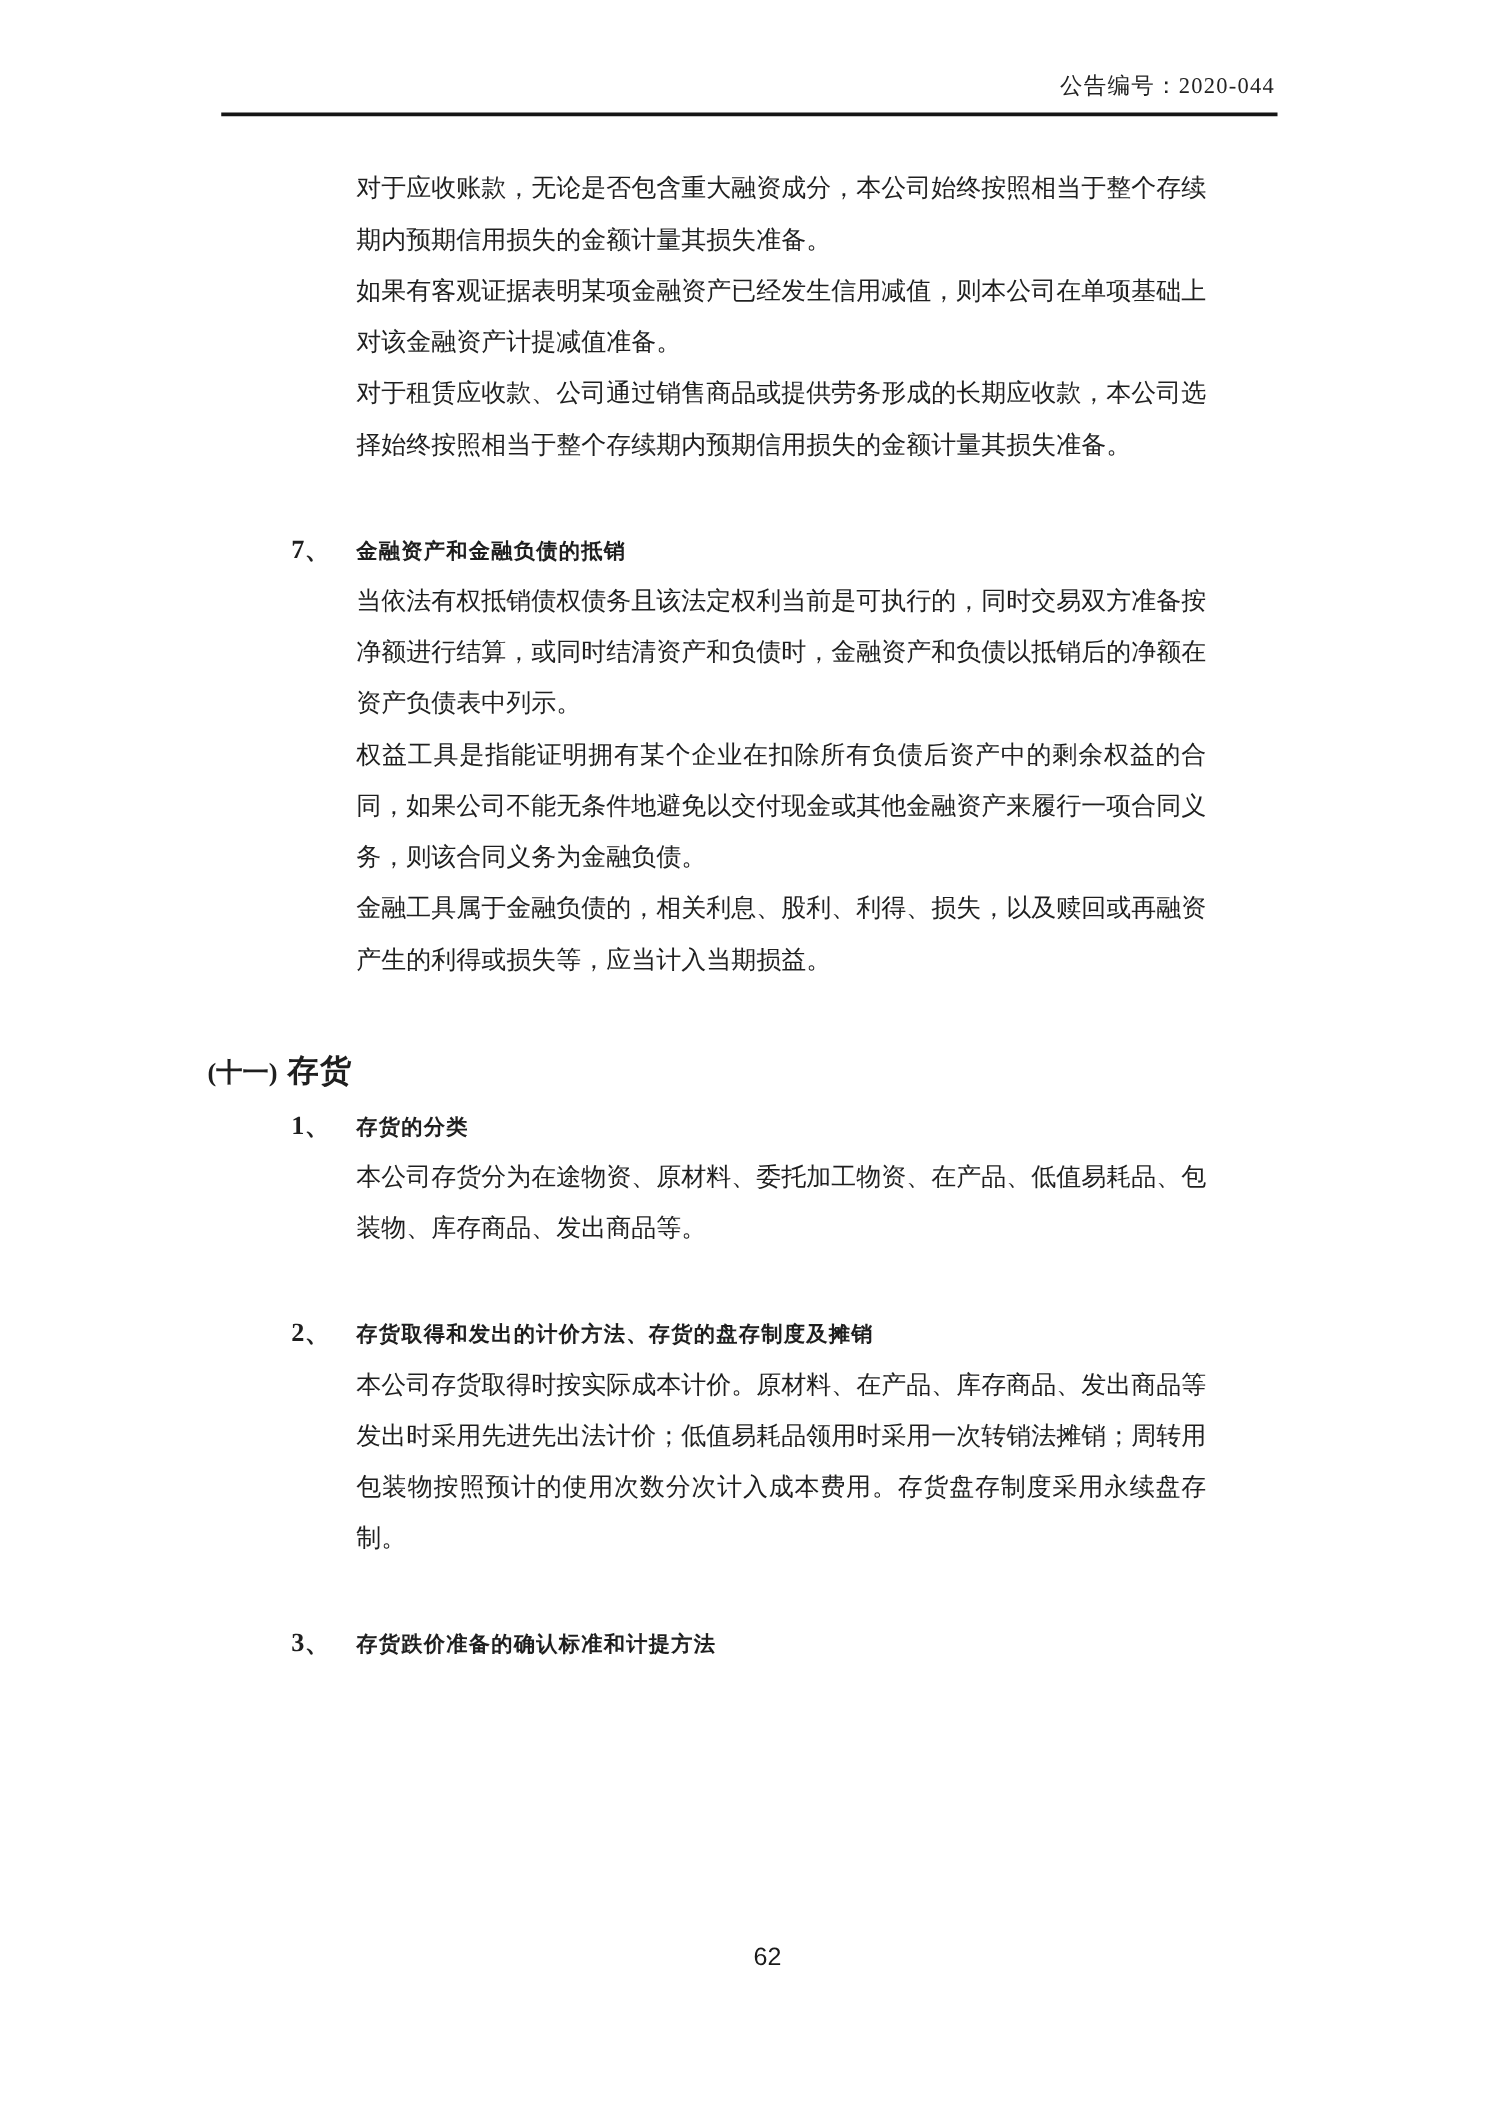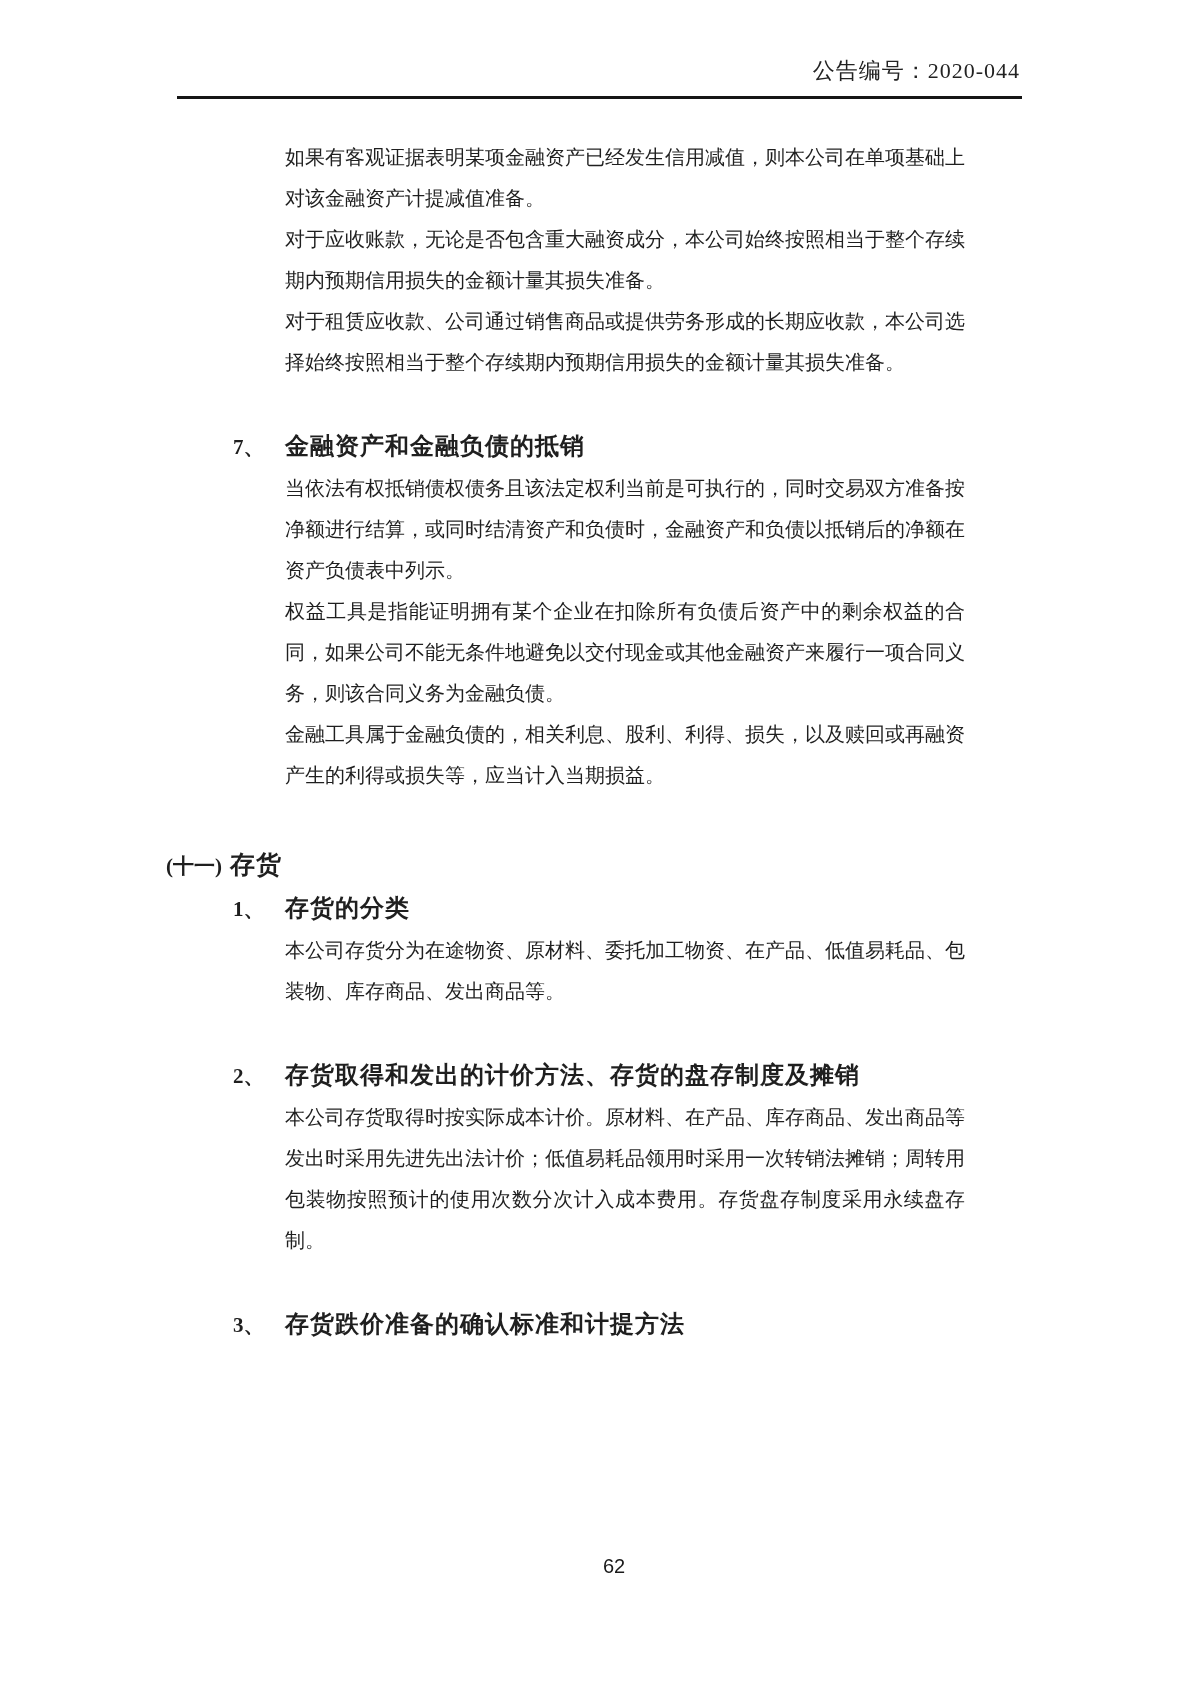--- a/index.html
+++ b/index.html
@@ -14,21 +14,21 @@
     background: #ffffff;
     overflow: hidden;
   }
 
   .header {
     padding-top: 56px;
     padding-right: 180px;
     text-align: right;
   }
   .doc-number {
-    font-size: 22px;
+    font-size: 18px;
     letter-spacing: 1px;
     color: #222;
   }
   .header-rule {
     margin-left: 177px;
     width: 845px;
     height: 3px;
     background: #151515;
     margin-top: 10px;
   }
@@ -56,21 +56,21 @@
   .hnum {
     display: inline-block;
     width: 52px;
     font-family: "Liberation Serif", serif;
     font-weight: 700;
     font-size: 21px;
   }
   .htitle {
     font-family: "Liberation Sans", sans-serif;
     font-weight: 700;
-    font-size: 24px;
+    font-size: 17px;
     letter-spacing: 1px;
   }
 
   .chapter {
     margin-top: 48px;
     margin-left: 166px;
     font-weight: 700;
     white-space: nowrap;
   }
   .cnum {
@@ -105,22 +105,22 @@
 
 <div class="page">
 
   <div class="header">
     <div class="doc-number">公告编号：2020-044</div>
   </div>
   <div class="header-rule"></div>
 
   <div class="content">
 
+    <p class="para">对于应收账款，无论是否包含重大融资成分，本公司始终按照相当于整个存续期内预期信用损失的金额计量其损失准备。</p>
     <p class="para">如果有客观证据表明某项金融资产已经发生信用减值，则本公司在单项基础上对该金融资产计提减值准备。</p>
-    <p class="para">对于应收账款，无论是否包含重大融资成分，本公司始终按照相当于整个存续期内预期信用损失的金额计量其损失准备。</p>
     <p class="para">对于租赁应收款、公司通过销售商品或提供劳务形成的长期应收款，本公司选择始终按照相当于整个存续期内预期信用损失的金额计量其损失准备。</p>
 
     <div class="heading">
       <span class="hnum">7、</span><span class="htitle">金融资产和金融负债的抵销</span>
     </div>
     <p class="para">当依法有权抵销债权债务且该法定权利当前是可执行的，同时交易双方准备按净额进行结算，或同时结清资产和负债时，金融资产和负债以抵销后的净额在资产负债表中列示。</p>
 
     <p class="para">权益工具是指能证明拥有某个企业在扣除所有负债后资产中的剩余权益的合同，如果公司不能无条件地避免以交付现金或其他金融资产来履行一项合同义务，则该合同义务为金融负债。</p>
     <p class="para">金融工具属于金融负债的，相关利息、股利、利得、损失，以及赎回或再融资产生的利得或损失等，应当计入当期损益。</p>
 

